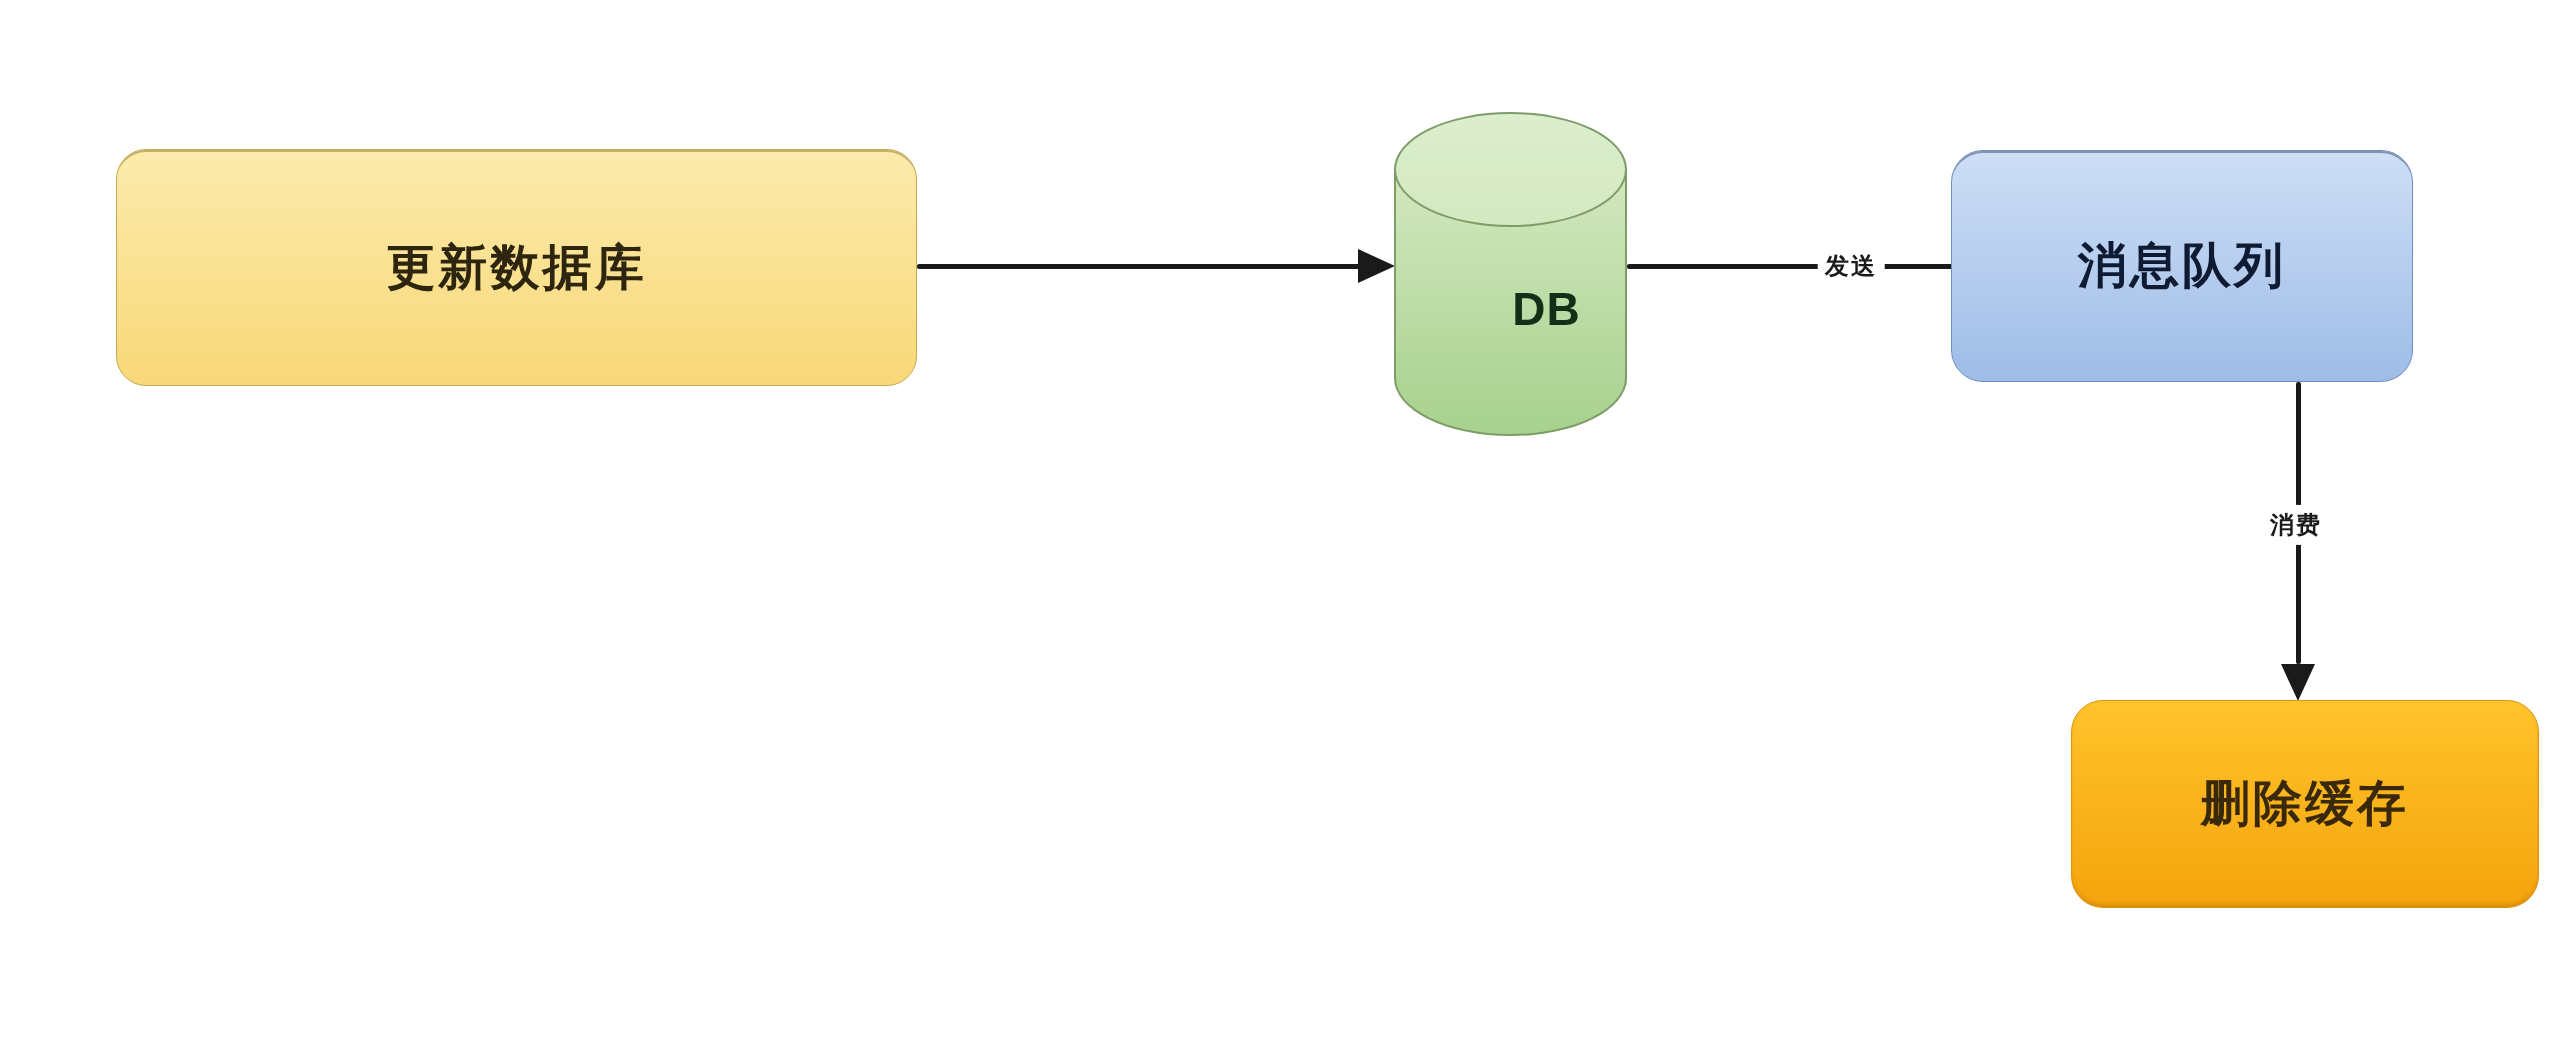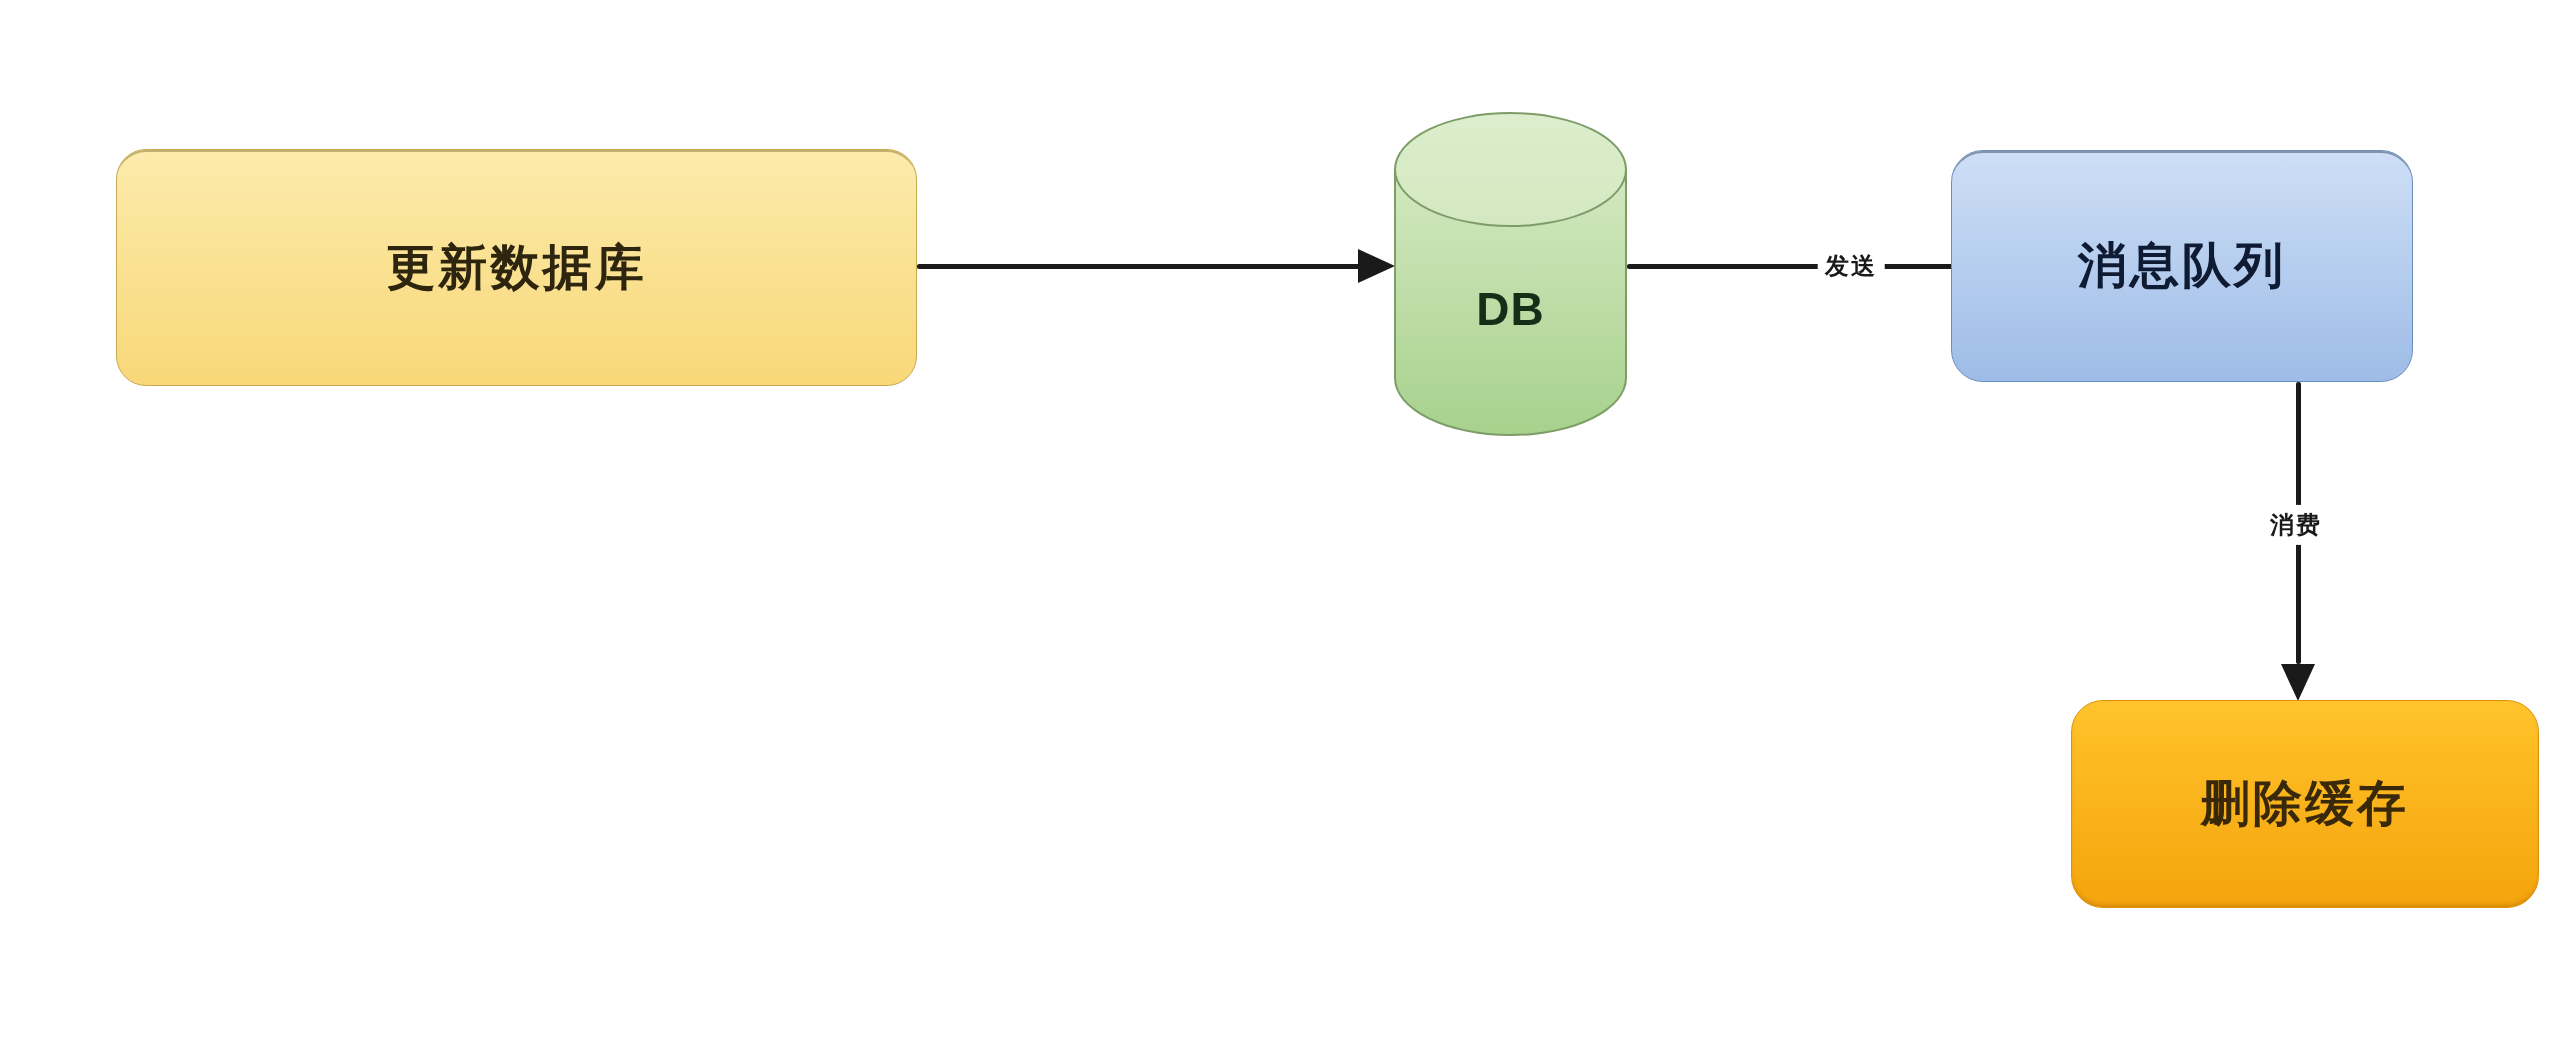--- a/index.html
+++ b/index.html
@@ -93,20 +93,21 @@
   }
   .cyl-label {
     position: absolute;
     left: 0; top: 170px; width: 100%;
     text-align: center;
     font-size: 46px;
     font-weight: 600;
     letter-spacing: 1px;
     color: var(--database-text, #142F18);
     z-index: 3;
+    padding-left: 36px;
   }
 
   
   .h-line {
     position: absolute;
     height: 5.2px;
     background: var(--arrow, #1A1A1A);
     border-radius: 2.1px;
   }
   .v-line {

